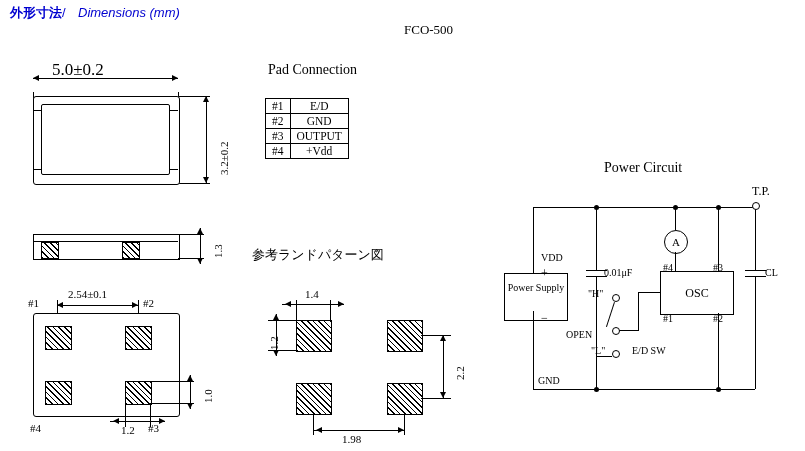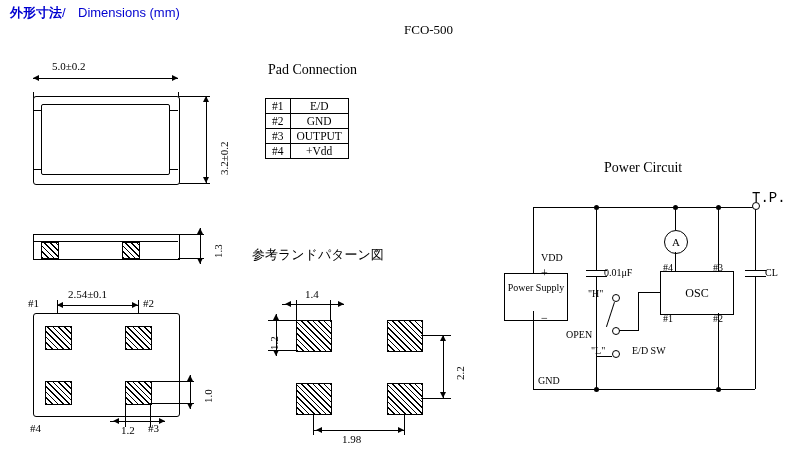--- a/index.html
+++ b/index.html
@@ -57,25 +57,25 @@
   .onode{position:absolute;width:6px;height:6px;border-radius:50%;border:1px solid #000;background:#fff;}
   .circle{position:absolute;border:1px solid #000;border-radius:50%;background:#fff;text-align:center;}
   .vert-txt{position:absolute;white-space:nowrap;font-size:10px;
     transform:rotate(-90deg);transform-origin:left top;}
 </style>
 </head>
 <body>
 
 <div class="t title blue" style="left:10px;top:4px;">外形寸法</div>
 <div class="t title blue" style="left:62px;top:5px;font-weight:normal;"> / </div>
-<div class="t title blue" style="left:78px;top:5px;font-weight:normal;">Dimensions (mm)</div>
+<div class="t title blue" style="left:78px;top:5px;font-weight:normal;font-style:italic;">Dimensions (mm)</div>
 
 <div class="t serif" style="left:404px;top:22px;font-size:13px;">FCO-500</div>
 
-<div class="t serif" style="left:52px;top:60px;font-size:11px;">5.0±0.2</div>
+<div class="t serif" style="left:52px;top:60px;font-size:17px;">5.0±0.2</div>
 <div class="ext" style="left:33px;top:92px;height:14px;"></div>
 <div class="ext" style="left:178px;top:92px;height:14px;"></div>
 <div class="dim-h" style="left:33px;top:78px;width:145px;"></div>
 <div class="arrL" style="left:33px;top:75px;"></div>
 <div class="arrR" style="left:172px;top:75px;"></div>
 
 <div class="vert-txt serif" style="left:218px;top:175px;font-size:11px;">3.2±0.2</div>
 <div class="exth" style="left:178px;top:96px;width:32px;"></div>
 <div class="exth" style="left:178px;top:183px;width:32px;"></div>
 <div class="dim-v" style="left:206px;top:96px;height:87px;"></div>
@@ -190,21 +190,21 @@
 <div class="arrR" style="left:316px;top:427px;transform:rotate(180deg);"></div>
 <div class="arrR" style="left:398px;top:427px;"></div>
 <div class="t serif" style="left:342px;top:433px;font-size:11px;">1.98</div>
 
 <div class="t serif" style="left:604px;top:160px;font-size:14px;">Power Circuit</div>
 
 <div class="wire wv" style="left:533px;top:207px;height:70px;"></div>
 <div class="wire wh" style="left:533px;top:207px;width:222px;"></div>
 <div class="wire wv" style="left:755px;top:207px;height:17px;"></div>
 <div class="onode" style="left:752px;top:202px;"></div>
-<div class="t serif" style="left:752px;top:190px;font-size:14px;font-family:Liberation Mono, monospace;">T.P.</div>
+<div class="t serif" style="left:752px;top:184px;font-size:12px;">T.P.</div>
 
 <div class="t serif" style="left:541px;top:252px;font-size:10px;">VDD</div>
 
 <div class="box serif" style="left:504px;top:273px;width:62px;height:38px;font-size:10px;line-height:11px;padding-top:8px;">
   <span>Power Supply</span>
 </div>
 <div class="t serif" style="left:541px;top:266px;font-size:12px;">+</div>
 <div class="t serif" style="left:541px;top:311px;font-size:12px;">−</div>
 
 <div class="wire wv" style="left:533px;top:311px;height:78px;"></div>

